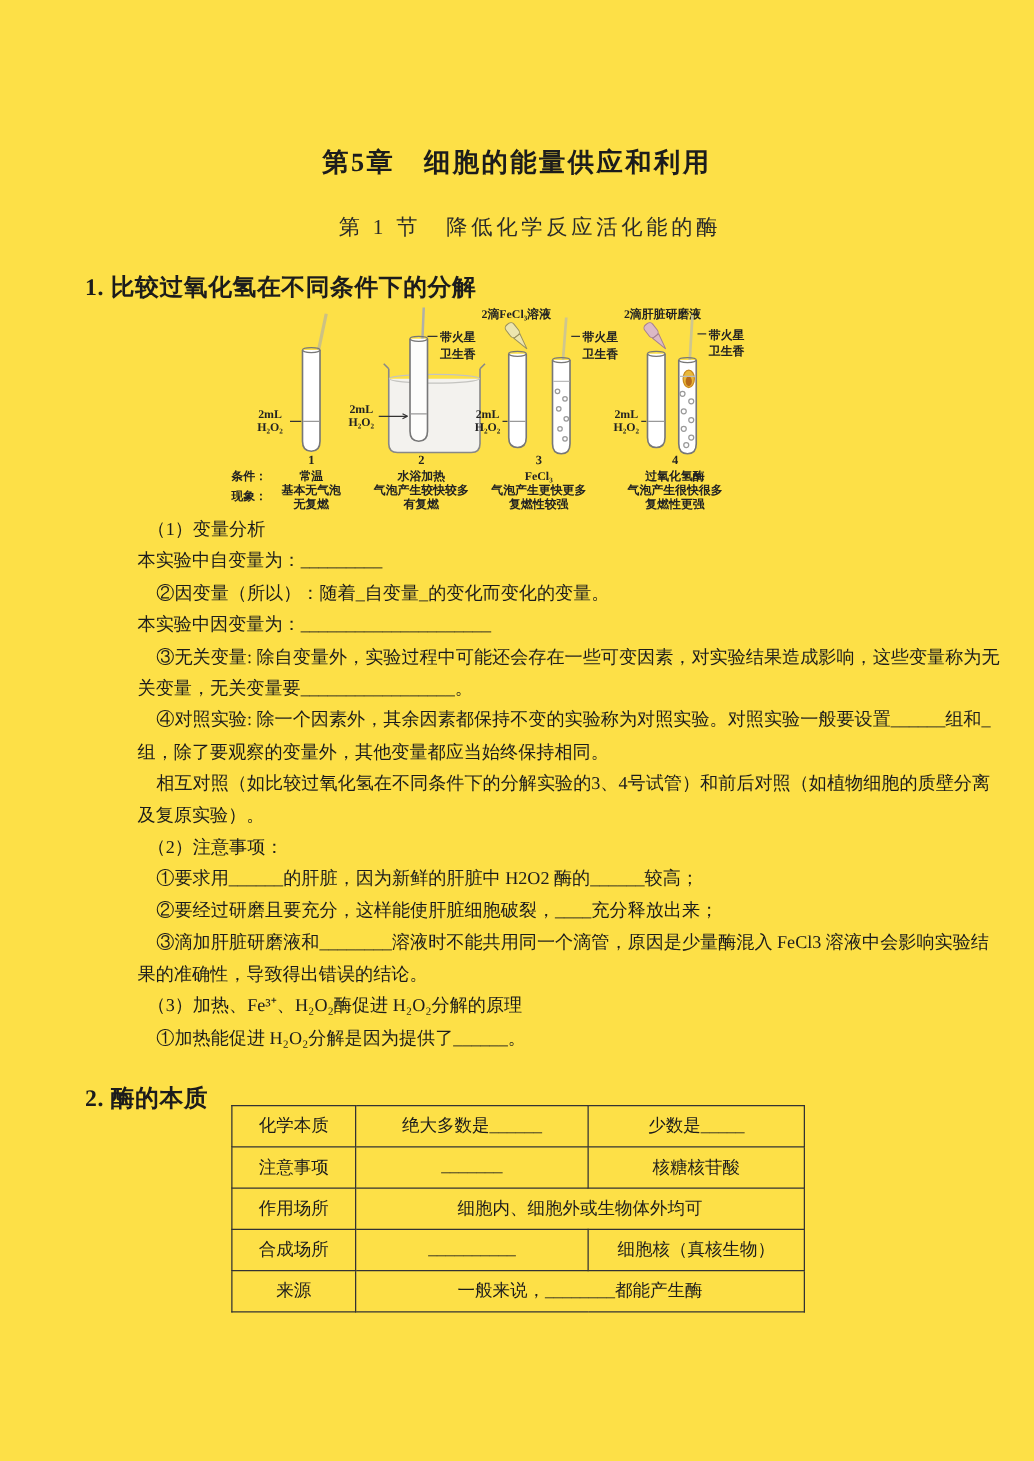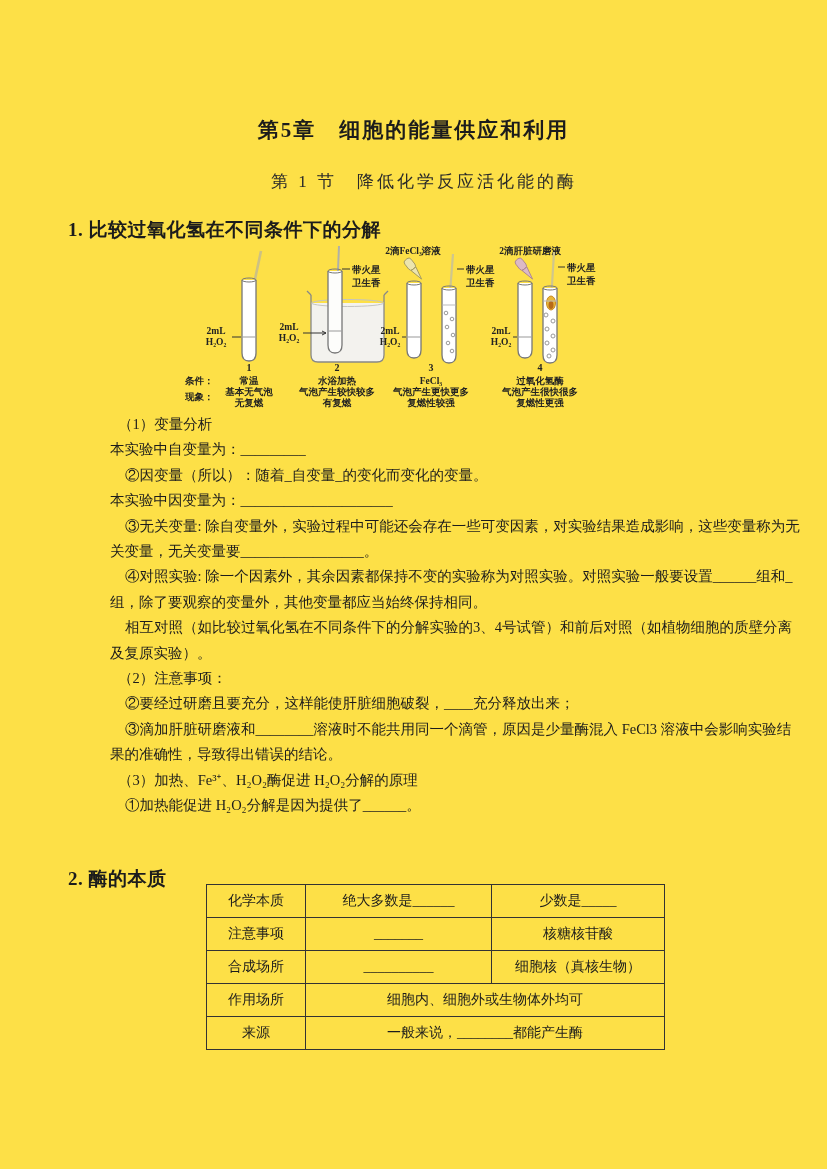--- a/index.html
+++ b/index.html
@@ -43,21 +43,20 @@
     position:absolute; left:70px; top:412px; width:694px;
     font-size:14.5px; line-height:25.4px;margin-left:40px;
   }
   .body-text p { margin:0; }
   .ti8  { text-indent:8px; }
   .ti15 { text-indent:15px; }
   table.enzyme {
     position:absolute; left:185px; top:884px;
     border-collapse:collapse;
     font-size:14px;
-    margin-left:21px;
   }
   table.enzyme td {
     border:1px solid #333;
     height:33px;
     text-align:center; vertical-align:middle;
     padding:0 4px;
   }
   td.col-label { width:99px; }
   td.col-mid   { width:186px; }
   td.col-right { width:173px; }
@@ -195,20 +194,21 @@
 
   <div class="body-text">
     <p class="ti8">（1）变量分析</p>
     <p>本实验中自变量为：_________</p>
     <p class="ti15">②因变量（所以）：随着_自变量_的变化而变化的变量。</p>
     <p>本实验中因变量为：_____________________</p>
     <p class="ti15">③无关变量: 除自变量外，实验过程中可能还会存在一些可变因素，对实验结果造成影响，这些变量称为无关变量，无关变量要_________________。</p>
     <p class="ti15">④对照实验: 除一个因素外，其余因素都保持不变的实验称为对照实验。对照实验一般要设置______组和_组，除了要观察的变量外，其他变量都应当始终保持相同。</p>
     <p class="ti15">相互对照（如比较过氧化氢在不同条件下的分解实验的3、4号试管）和前后对照（如植物细胞的质壁分离及复原实验）。</p>
     <p class="ti8">（2）注意事项：</p>
+    <p class="ti15">①要求用______的肝脏，因为新鲜的肝脏中 H2O2 酶的______较高；</p>
     <p class="ti15">②要经过研磨且要充分，这样能使肝脏细胞破裂，____充分释放出来；</p>
     <p class="ti15">③滴加肝脏研磨液和________溶液时不能共用同一个滴管，原因是少量酶混入 FeCl3 溶液中会影响实验结果的准确性，导致得出错误的结论。</p>
     <p class="ti8">（3）加热、Fe³⁺、H₂O₂酶促进 H₂O₂分解的原理</p>
     <p class="ti15">①加热能促进 H₂O₂分解是因为提供了______。</p>
   </div>
 
   <div class="sec-heading" id="sec2-heading">2. 酶的本质</div>
 
   <table class="enzyme">
     <tbody>
@@ -216,28 +216,28 @@
         <td class="col-label">化学本质</td>
         <td class="col-mid">绝大多数是______</td>
         <td class="col-right">少数是_____</td>
       </tr>
       <tr>
         <td class="col-label">注意事项</td>
         <td class="col-mid">_______</td>
         <td class="col-right">核糖核苷酸</td>
       </tr>
       <tr>
+        <td class="col-label">作用场所</td>
+        <td colspan="2">细胞内、细胞外或生物体外均可</td>
+      </tr>
+      <tr>
         <td class="col-label">合成场所</td>
         <td class="col-mid">__________</td>
         <td class="col-right">细胞核（真核生物）</td>
       </tr>
       <tr>
-        <td class="col-label">作用场所</td>
-        <td colspan="2">细胞内、细胞外或生物体外均可</td>
-      </tr>
-      <tr>
         <td class="col-label">来源</td>
         <td colspan="2">一般来说，________都能产生酶</td>
       </tr>
     </tbody>
   </table>
 
 </div>
 
 </body></html>

